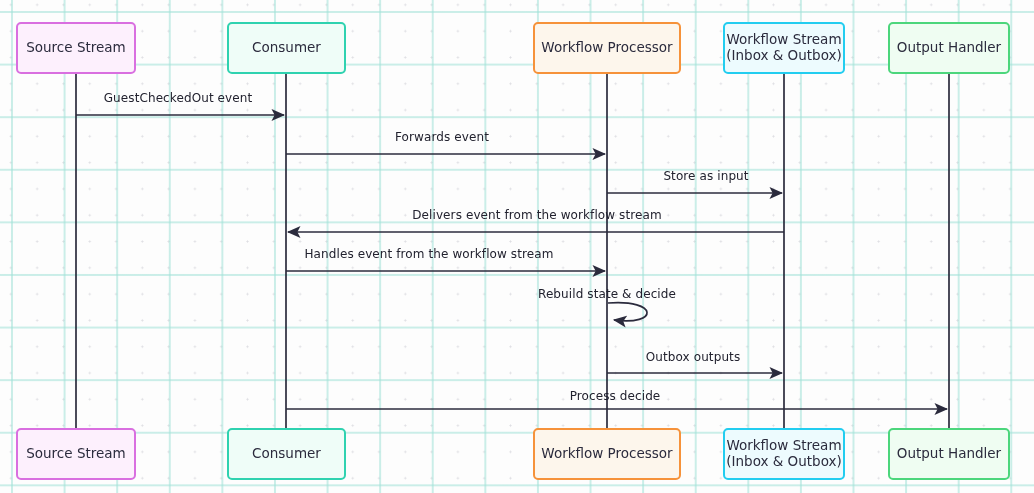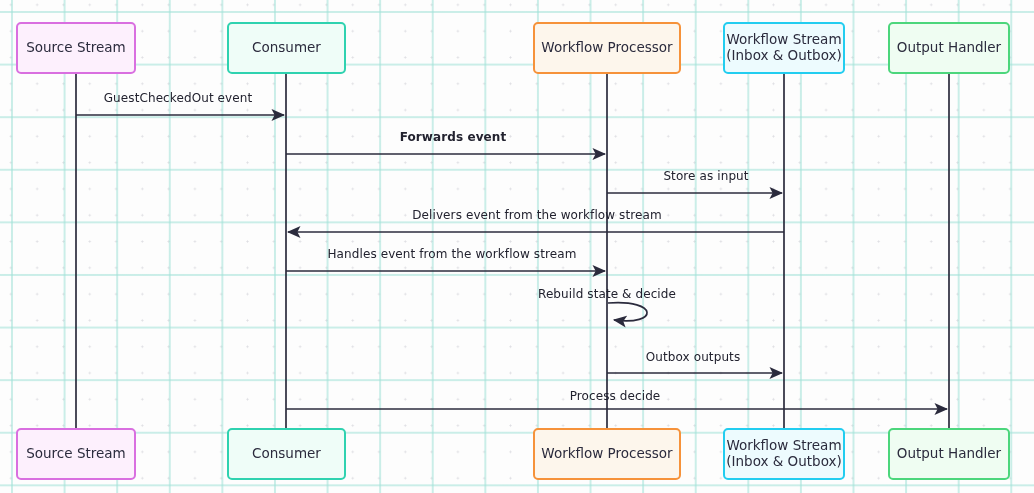--- a/index.html
+++ b/index.html
@@ -112,22 +112,22 @@
   <div id="bottom-actors-layer">
       <div class="actor-box" style="left: 16px; top: 428px; width: 120px; height: 52px; border-color: rgb(217, 111, 224); background: rgb(253, 240, 253);"><span>Source Stream</span></div>
       <div class="actor-box" style="left: 227px; top: 428px; width: 119px; height: 52px; border-color: rgb(47, 210, 176); background: rgb(239, 253, 248);"><span>Consumer</span></div>
       <div class="actor-box" style="left: 533px; top: 428px; width: 148px; height: 52px; border-color: rgb(246, 146, 58); background: rgb(253, 246, 236);"><span>Workflow Processor</span></div>
       <div class="actor-box" style="left: 723px; top: 428px; width: 122px; height: 52px; border-color: rgb(34, 205, 240); background: rgb(237, 251, 254);"><span>Workflow Stream
 (Inbox &amp; Outbox)</span></div>
       <div class="actor-box" style="left: 888px; top: 428px; width: 122px; height: 52px; border-color: rgb(76, 214, 124); background: rgb(239, 253, 242);"><span>Output Handler</span></div>
     </div>
   <div id="labels-layer">
       <div class="msg-label" style="left: 178px; top: 91px;">GuestCheckedOut event</div>
-      <div class="msg-label" style="left: 453px; top: 130px; font-weight: bold;">Forwards event</div>
+      <div class="msg-label" style="left: 442px; top: 130px;">Forwards event</div>
       <div class="msg-label" style="left: 693px; top: 169px; margin-left: 13px;">Store as input</div>
       <div class="msg-label" style="left: 537px; top: 208px;">Delivers event from the workflow stream</div>
-      <div class="msg-label" style="left: 452px; top: 247px;">Handles event from the workflow stream</div>
+      <div class="msg-label" style="left: 429px; top: 247px;">Handles event from the workflow stream</div>
       <div class="msg-label" style="left: 607px; top: 287px; text-align: center;">Rebuild state &amp; decide</div>
       <div class="msg-label" style="left: 693px; top: 350px;">Outbox outputs</div>
       <div class="msg-label" style="left: 615px; top: 389px;">Process decide</div>
     </div>
 
 </div>
 
 </body></html>

